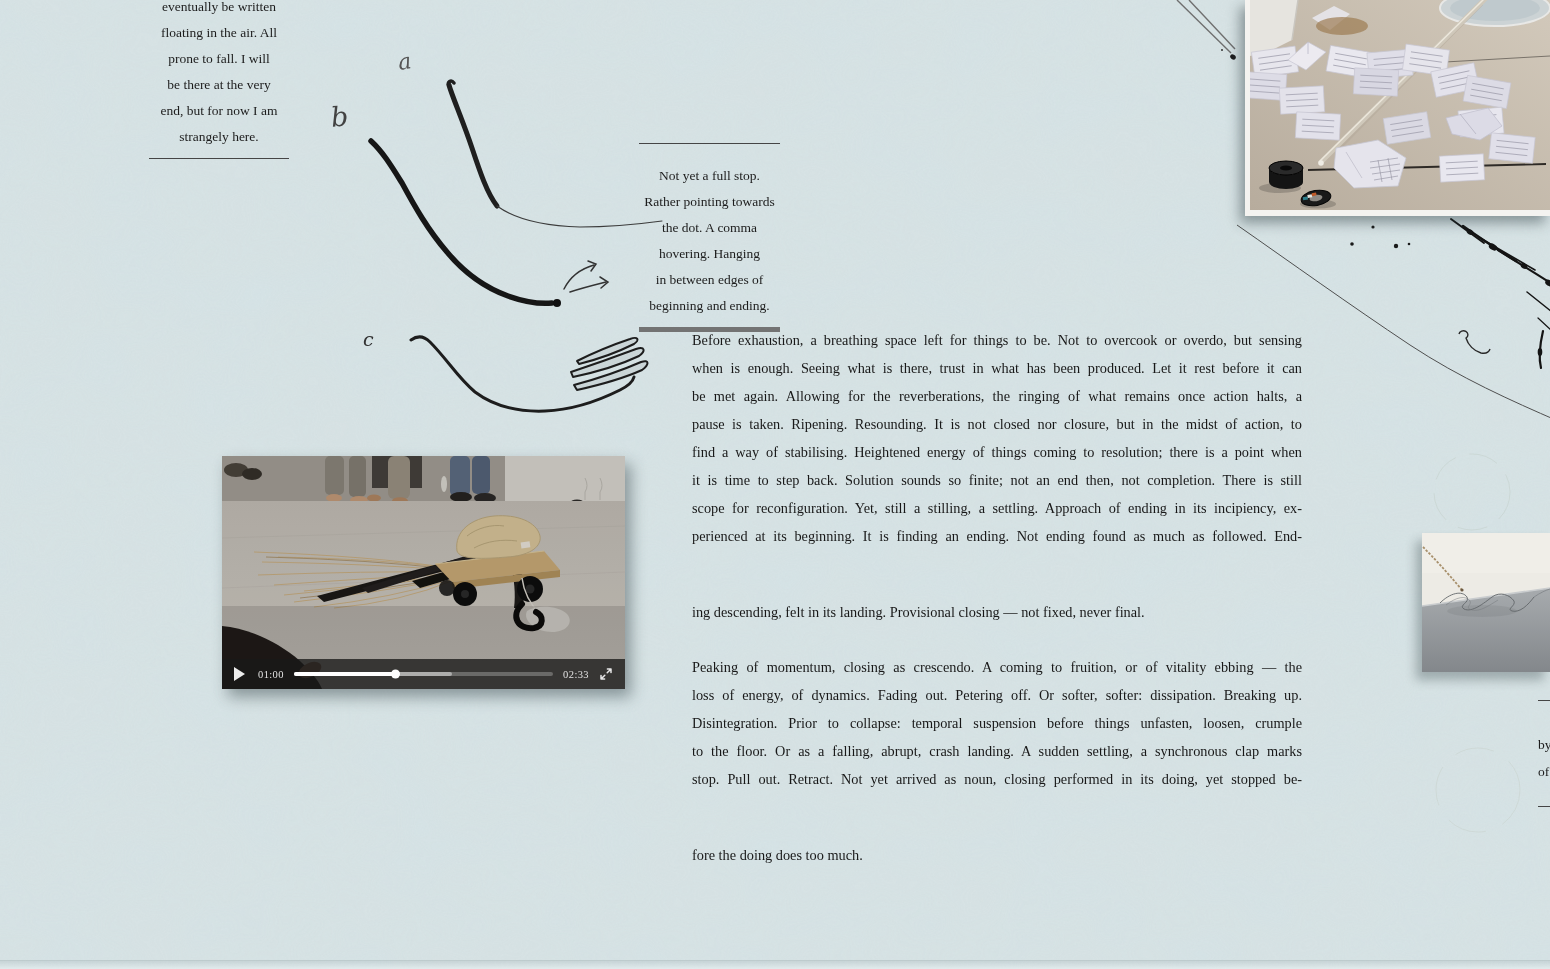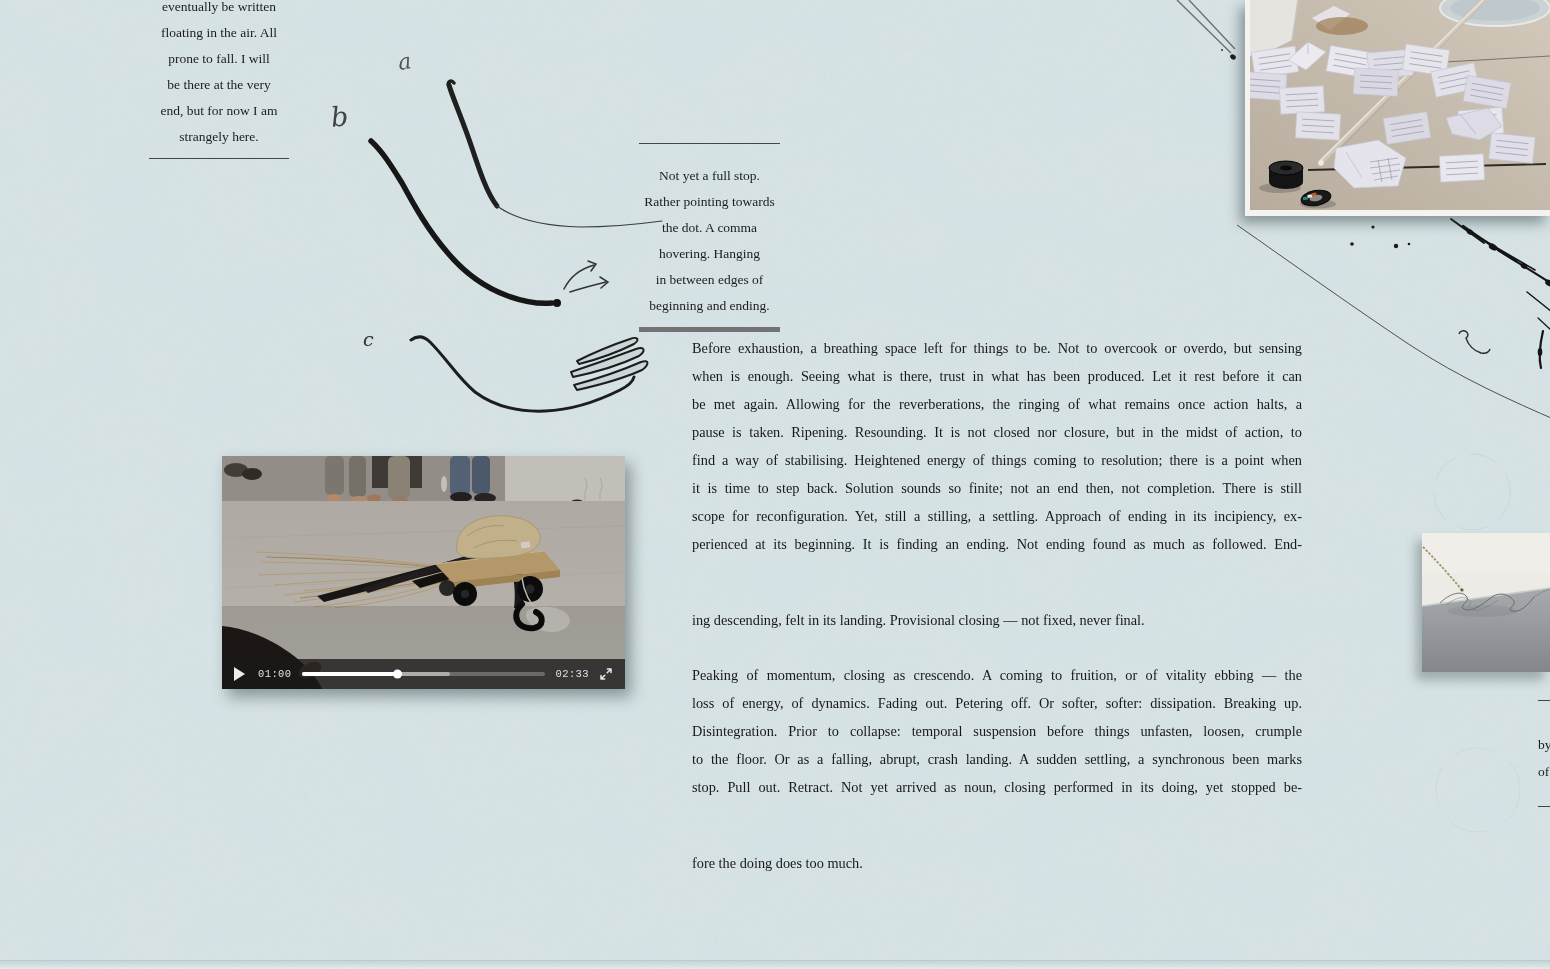--- a/index.html
+++ b/index.html
@@ -13,33 +13,33 @@
   
   .caption{position:absolute;z-index:2;font-size:13.5px;line-height:17px;text-align:center;color:#1c1c1c;}
   .caption .cline{white-space:nowrap;margin-top:9px;}
   #cap-left{left:149px;top:-11px;width:140px;}
   #cap-left .rule{margin-top:13px;border-top:1px solid #454545;}
   #cap-mid{left:639px;top:143px;width:141px;border-top:1px solid #454545;border-bottom:5px solid #737373;padding:14px 0 13px 0;}
   #cap-right{left:1538px;top:700px;width:60px;border-top:1px solid #454545;padding-top:26px;text-align:left;line-height:18px;}
   #cap-right-rule2{position:absolute;left:1538px;top:806px;width:60px;border-top:1px solid #454545;z-index:2;}
 
   
-  .main-text{position:absolute;left:692px;top:334px;width:610px;z-index:2;
+  .main-text{position:absolute;left:692px;top:326px;width:610px;z-index:2;
     font-size:14.3px;line-height:28px;color:#181818;}
   .jline{text-align:justify;text-align-last:justify;height:28px;overflow:hidden;}
   .jlast{text-align-last:left;margin-top:48px;}
   .para.p2{margin-top:27px;}
 
   
   #video{position:absolute;left:222px;top:456px;width:403px;height:233px;z-index:2;
     background:#b9b3ab;box-shadow:6px 8px 14px rgba(45,60,65,.45);}
   #video svg.scene{position:absolute;left:0;top:0;}
   .vbar{position:absolute;left:0;bottom:0;width:100%;height:30px;background:rgba(24,24,24,.78);
     display:flex;align-items:center;box-sizing:border-box;padding:0 12px;gap:10px;
-    font-family:Liberation Mono, monospace;}
+    font-family:Liberation Serif, serif;}
   .vplay{width:14px;height:14px;display:flex;align-items:center;cursor:pointer;}
   .vplay .tri{width:0;height:0;border-left:11px solid #ececec;border-top:7px solid transparent;border-bottom:7px solid transparent;}
   .vtime{font-size:10.5px;color:#e2e2e2;letter-spacing:.4px;}
   .vtrack{position:relative;flex:1;height:3.5px;background:rgba(255,255,255,.26);border-radius:2px;cursor:pointer;}
   .vbuf{position:absolute;left:0;top:0;height:100%;background:rgba(255,255,255,.45);border-radius:2px;}
   .vplayed{position:absolute;left:0;top:0;height:100%;background:#ffffff;border-radius:2px;}
   .vknob{position:absolute;top:50%;width:9px;height:9px;background:#fff;border-radius:50%;transform:translate(-4px,-50%);}
   .vfs{width:14px;height:14px;cursor:pointer;display:flex;align-items:center;justify-content:center;}
 
   
@@ -181,21 +181,21 @@
     <div class="jline">find a way of stabilising. Heightened energy of things coming to resolution; there is a point when</div>
     <div class="jline">it is time to step back. Solution sounds so finite; not an end then, not completion. There is still</div>
     <div class="jline">scope for reconfiguration. Yet, still a stilling, a settling. Approach of ending in its incipiency, ex-</div>
     <div class="jline">perienced at its beginning. It is finding an ending. Not ending found as much as followed. End-</div>
     <div class="jline jlast">ing descending, felt in its landing. Provisional closing — not fixed, never final.</div>
   </div>
   <div class="para p2">
     <div class="jline">Peaking of momentum, closing as crescendo. A coming to fruition, or of vitality ebbing — the</div>
     <div class="jline">loss of energy, of dynamics. Fading out. Petering off. Or softer, softer: dissipation. Breaking up.</div>
     <div class="jline">Disintegration. Prior to collapse: temporal suspension before things unfasten, loosen, crumple</div>
-    <div class="jline">to the floor. Or as a falling, abrupt, crash landing. A sudden settling, a synchronous been marks</div>
+    <div class="jline">to the floor. Or as a falling, abrupt, crash landing. A sudden settling, a synchronous clap marks</div>
     <div class="jline">stop. Pull out. Retract. Not yet arrived as noun, closing performed in its doing, yet stopped be-</div>
     <div class="jline jlast">fore the doing does too much.</div>
   </div>
 </div>
 
 <div id="video">
   <svg class="scene" width="403" height="233" viewBox="0 0 403 233">
     <defs>
       <linearGradient id="vfloor" x1="0" y1="0" x2="0" y2="1">
         <stop offset="0" stop-color="#c2bdb5"></stop>

